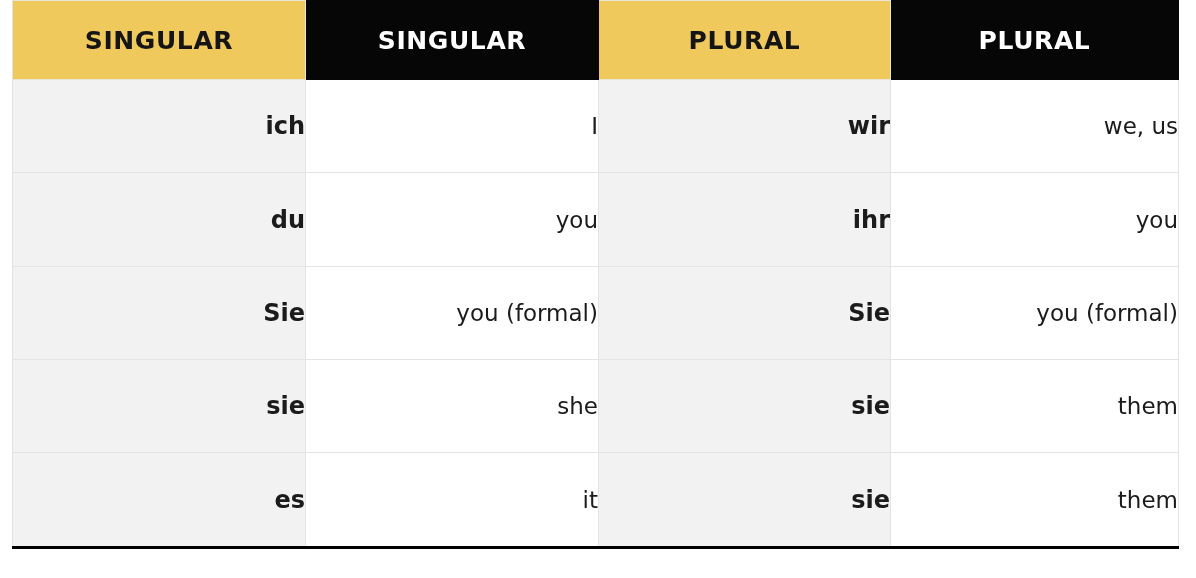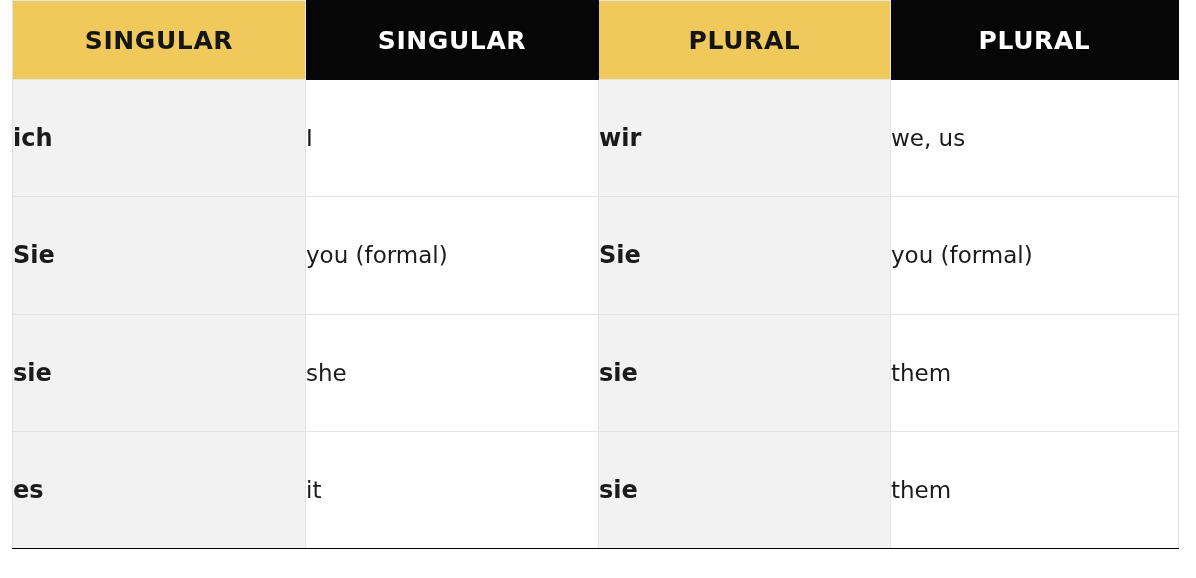--- a/index.html
+++ b/index.html
@@ -55,38 +55,38 @@
   thead th.hdr-dark {
     background: #060606;
     color: #ffffff;
     border-color: #060606;
   }
 
   
   tbody td {
     height: 78px;
     padding: 0;
-    text-align: left;
+    text-align: right;
     vertical-align: middle;
     border: 1px solid #e3e3e3;
     color: #1b1b1b;
   }
   tbody td.cell-term {
     background: #f2f2f2;
     font-weight: bold;
     font-size: 24px;
   }
   tbody td.cell-gloss {
     background: #ffffff;
     font-weight: normal;
     font-size: 23px;
   }
 
   tbody tr:last-child td {
-    border-bottom: 1px solid #000000;
+    border-bottom: 3px solid #000000;
   }
 </style>
 </head>
 <body>
 
 <div id="pronoun-table-wrap">
   <table class="pronoun-table">
     <colgroup>
       <col class="c1">
         <col class="c2">
@@ -102,20 +102,26 @@
       </tr>
     </thead>
     <tbody>
       <tr>
         <td class="cell-term">ich</td>
         <td class="cell-gloss">I</td>
         <td class="cell-term">wir</td>
         <td class="cell-gloss">we, us</td>
       </tr>
       <tr>
+        <td class="cell-term">du</td>
+        <td class="cell-gloss">you</td>
+        <td class="cell-term">ihr</td>
+        <td class="cell-gloss">you</td>
+      </tr>
+      <tr>
         <td class="cell-term">Sie</td>
         <td class="cell-gloss">you (formal)</td>
         <td class="cell-term">Sie</td>
         <td class="cell-gloss">you (formal)</td>
       </tr>
       <tr>
         <td class="cell-term">sie</td>
         <td class="cell-gloss">she</td>
         <td class="cell-term">sie</td>
         <td class="cell-gloss">them</td>

